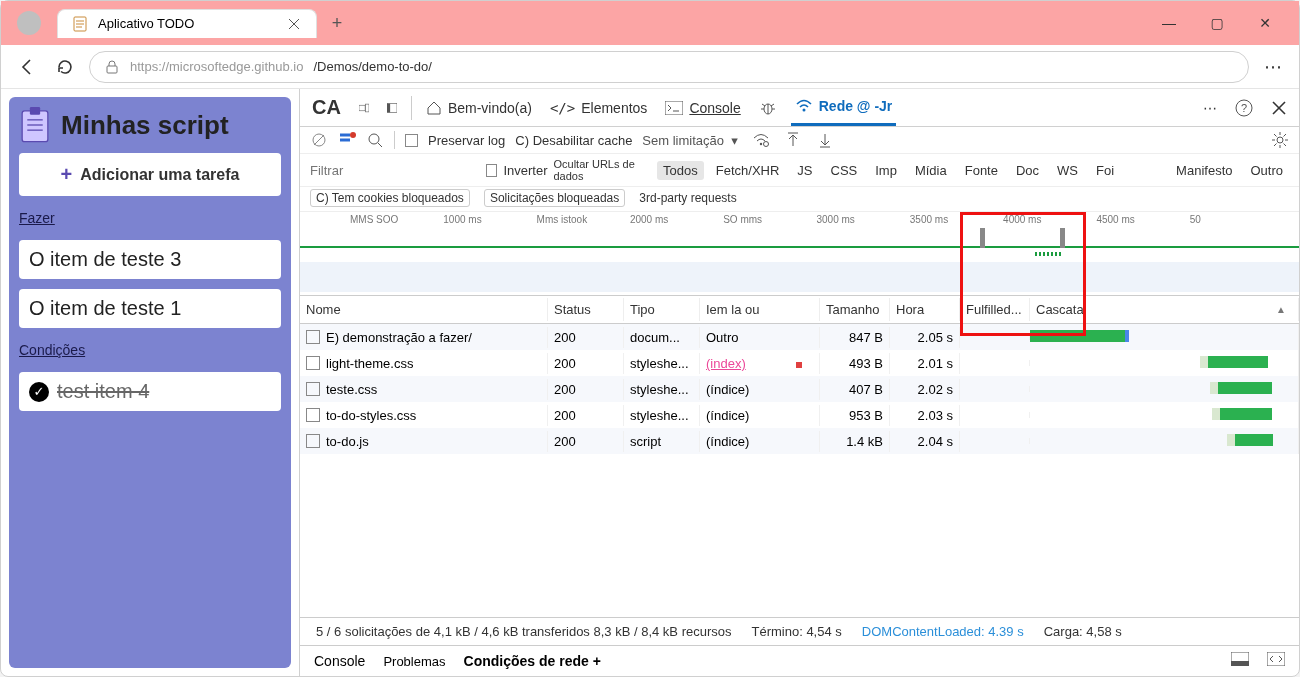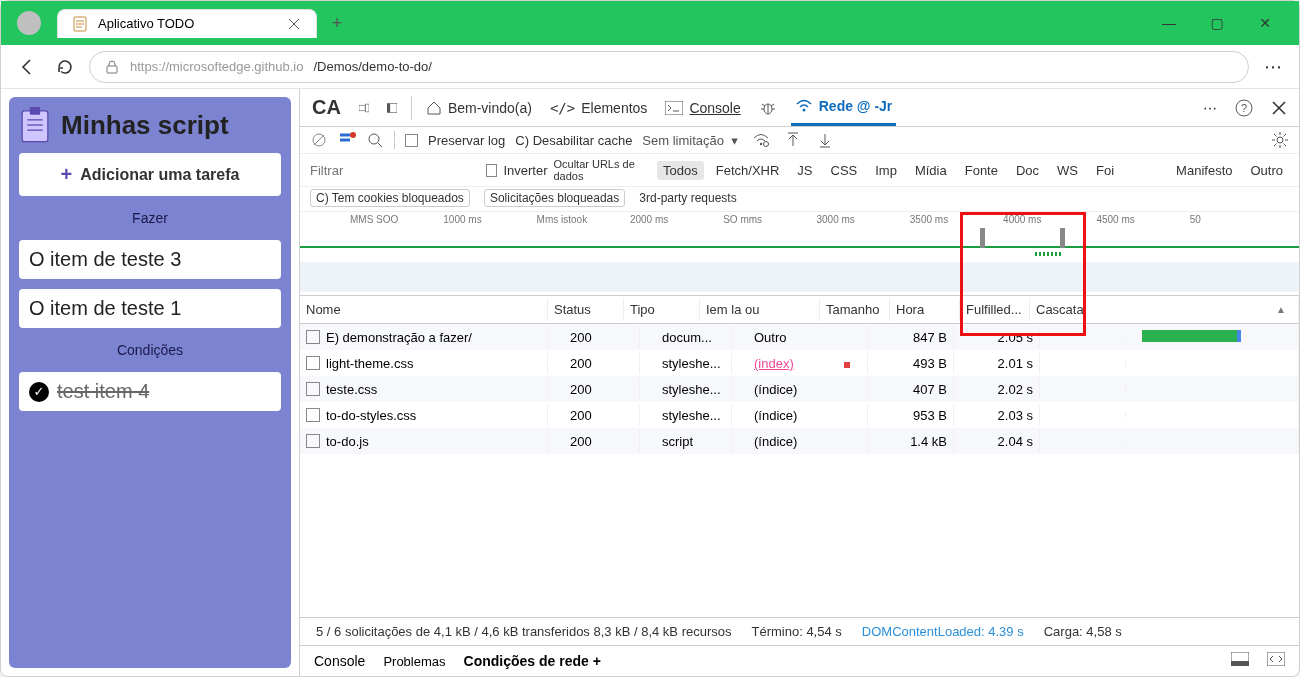--- a/index.html
+++ b/index.html
@@ -1,20 +1,20 @@
 <!DOCTYPE html>
 <html><head>
 <meta charset="utf-8">
 <style>
 * { box-sizing: border-box; margin: 0; padding: 0; font-family: "Segoe UI", Arial, sans-serif; }
 body { width: 1300px; height: 677px; background: #f3f3f3; overflow: hidden; font-size: 13px; }
 
 
 .chrome { display: flex; flex-direction: column; width: 100%; height: 100%; border: 1px solid #d0d0d0; border-radius: 8px; background: #fff; }
-.titlebar { display: flex; align-items: center; height: 44px; background: #22c55e; padding: 0 8px; gap: 8px; }
+.titlebar { display: flex; align-items: center; height: 44px; background: #fca5a5; padding: 0 8px; gap: 8px; }
 .avatar { width: 24px; height: 24px; border-radius: 50%; background: #bfbfbf; margin: 0 8px; }
 .tab { display: flex; align-items: center; gap: 10px; background: #fff; border-radius: 8px 8px 0 0; padding: 6px 14px; border: 1px solid #e0e0e0; border-bottom: none; min-width: 260px; }
 .tab .favicon { width: 16px; height: 16px; }
 .tab-close { width: 16px; height: 16px; margin-left: auto; }
 .newtab { width: 24px; height: 24px; display: flex; align-items: center; justify-content: center; font-size: 18px; color: #555; }
 .wincontrols { margin-left: auto; display: flex; gap: 20px; padding-right: 12px; color: #333; }
 .wincontrols span { width: 28px; text-align: center; font-size: 14px; }
 
 .addrbar { display: flex; align-items: center; height: 44px; padding: 0 12px; gap: 10px; border-bottom: 1px solid #e5e5e5; }
 .addrbar .iconbtn { width: 28px; height: 28px; display: flex; align-items: center; justify-content: center; color: #333; }
@@ -22,21 +22,21 @@
 .url-host { color: #999; }
 .url-path { color: #333; }
 .addrbar .more { width: 28px; text-align: center; font-size: 18px; color: #333; }
 
 .content-row { display: flex; flex: 1; min-height: 0; }
 
 
 .page { width: 282px; background: #7c83d0; padding: 10px; display: flex; flex-direction: column; gap: 10px; margin: 8px; border-radius: 6px; }
 .page h1 { display: flex; align-items: center; gap: 10px; font-size: 26px; color: #222; font-weight: 600; }
 .addtask { background: #fff; border-radius: 4px; padding: 10px; display: flex; align-items: center; gap: 8px; font-weight: 600; color: #333; justify-content: center; font-size: 16px; }
-.section-label { text-align: center; color: #1a1a4a; font-size: 14px; padding: 4px 0; }
+.section-label { color: #1a1a4a; font-size: 14px; padding: 4px 0; text-decoration: underline; }
 .task { background: #fff; border-radius: 4px; padding: 8px 10px; font-size: 20px; color: #222; }
 .task.done { display:flex; align-items:center; gap:8px; }
 .task.done .txt { text-decoration: line-through; color: #666; }
 .checkcircle { width: 20px; height: 20px; border-radius: 50%; background: #000; display: inline-flex; align-items:center; justify-content:center; color:#fff; font-size:13px; }
 
 
 .devtools { flex: 1; display: flex; flex-direction: column; border-left: 1px solid #d0d0d0; min-width: 0; }
 .dt-tabs { display:flex; align-items:center; gap:10px; height:38px; border-bottom:1px solid #d0d0d0; padding:0 8px; }
 .dt-tabs .grp { display:flex; align-items:center; gap:6px; font-size:14px; color:#333; padding:0 4px; height:100%; }
 .dt-tabs .nettab { color:#0f6cbd; font-weight:600; border-bottom:3px solid #0f6cbd; }
@@ -71,21 +71,21 @@
 .ov-dots i { display:inline-block; width:2px; height:4px; background:#1a9c3f; margin-right:2px;}
 .ov-gray1 { position:absolute; left:680px; top:16px; width:5px; height:20px; background:#888;}
 .ov-gray2 { position:absolute; left:760px; top:16px; width:5px; height:20px; background:#888;}
 
 .net-head, .net-row { display:grid; grid-template-columns: 248px 76px 76px 120px 70px 70px 70px 1fr; align-items:center; font-size:13px; }
 .net-head { border-bottom:1px solid #ccc; color:#333; height:28px; background:#fff; position:relative; }
 .net-head > div { padding:4px 6px; border-right:1px solid #eee; overflow:hidden; white-space:nowrap; text-overflow:ellipsis; }
 .net-head .wf { display:flex; align-items:center; justify-content:space-between; padding-right:12px; }
 .net-head .wf .tri { font-size:10px; color:#777; }
 .net-body { flex:1; overflow:auto; }
-.net-row { height:26px;gap:16px; }
+.net-row { height:26px; }
 .net-row:nth-child(odd){ background:#f6f8fc; }
 .net-row > div { padding:3px 6px; border-right:1px solid #f0f0f0; overflow:hidden; white-space:nowrap; text-overflow:ellipsis; }
 .net-row .name { display:flex; align-items:center; gap:6px; }
 .icon-sq { width:14px; height:14px; border:1px solid #888; display:inline-block; }
 .lnk { color:#ec4899; text-decoration: underline; }
 .num { text-align:right; }
 .wfcell { position:relative; height:100%; }
 .wfbar { position:absolute; top:6px; height:12px; }
 .wfgreen { background:#2bb150; }
 .wfblue  { background:#4a86e8; }

